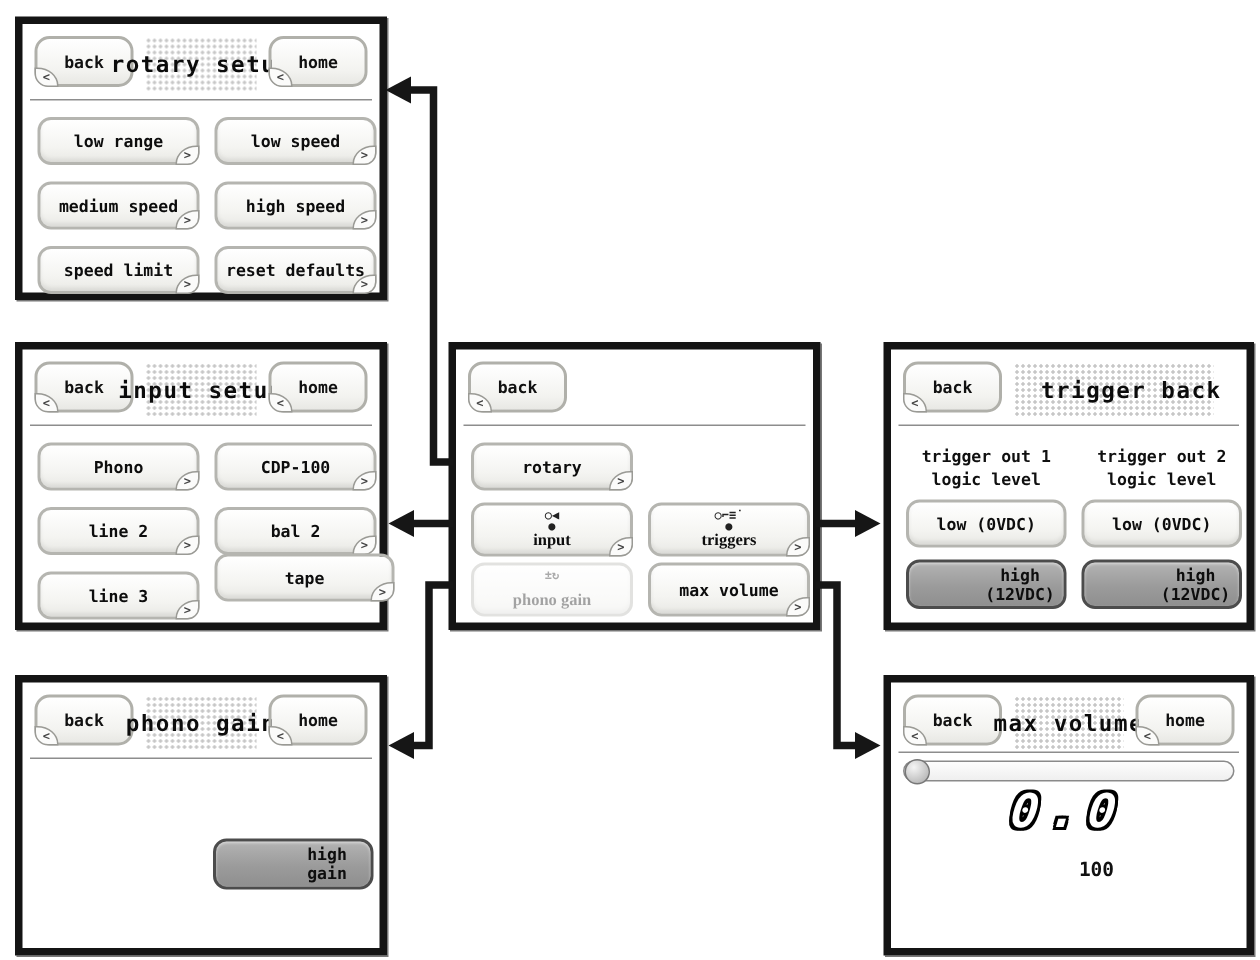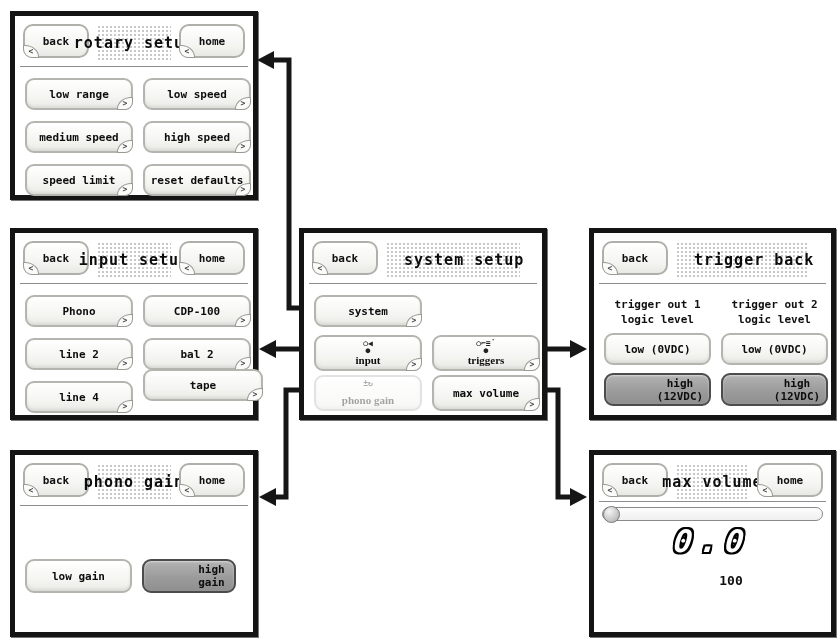--- a/index.html
+++ b/index.html
@@ -146,42 +146,39 @@
     </div>
     <div class="mbtn" style="left:10px;top:105px;width:108px;height:32px">
       <span>line 2</span>
       <span class="fold fr">&gt;</span>
     </div>
     <div class="mbtn" style="left:128px;top:105px;width:108px;height:32px">
       <span>bal 2</span>
       <span class="fold fr">&gt;</span>
     </div>
     <div class="mbtn" style="left:10px;top:148px;width:108px;height:32px">
-      <span>line 4</span>
+      <span>line 3</span>
       <span class="fold fr">&gt;</span>
     </div>
     <div class="mbtn" style="left:128px;top:136px;width:120px;height:32px">
       <span>tape</span>
       <span class="fold fr">&gt;</span>
     </div>
   </div>
 
   <div class="panel" style="left:299px;top:228px;width:248px;height:192px">
     <div class="hdr">
       <div class="chip left">
         <span>back</span>
         <span class="fold fl">&lt;</span>
       </div>
-      <div class="title-wrap wide">
-        <span class="ptitle">system setup</span>
-      </div>
     </div>
     <div class="divider"></div>
     <div class="mbtn" style="left:10px;top:62px;width:108px;height:32px">
-      <span>system</span>
+      <span>rotary</span>
       <span class="fold fr">&gt;</span>
     </div>
     <div class="mbtn" style="left:10px;top:102px;width:108px;height:36px">
       <span class="icon2">
         <span>○◀</span>
         <span class="row2">●</span>
       </span>
       <span class="lbl-low">input</span>
       <span class="fold fr">&gt;</span>
     </div>
@@ -244,24 +241,21 @@
       </div>
       <div class="title-wrap">
         <span class="ptitle">phono gain</span>
       </div>
       <div class="chip right">
         <span>home</span>
         <span class="fold fl">&lt;</span>
       </div>
     </div>
     <div class="divider"></div>
-    <div class="mbtn" style="left:10px;top:104px;width:107px;height:34px">
-      <span>low gain</span>
-    </div>
-    <div class="mbtn sel" style="left:127px;top:104px;width:94px;height:34px">
+    <div class="mbtn sel" style="left:127px;top:104px;width:107px;height:34px">
       <span>high gain</span>
     </div>
   </div>
 
   <div class="panel" style="left:589px;top:450px;width:247px;height:187px">
     <div class="hdr">
       <div class="chip left">
         <span>back</span>
         <span class="fold fl">&lt;</span>
       </div>

